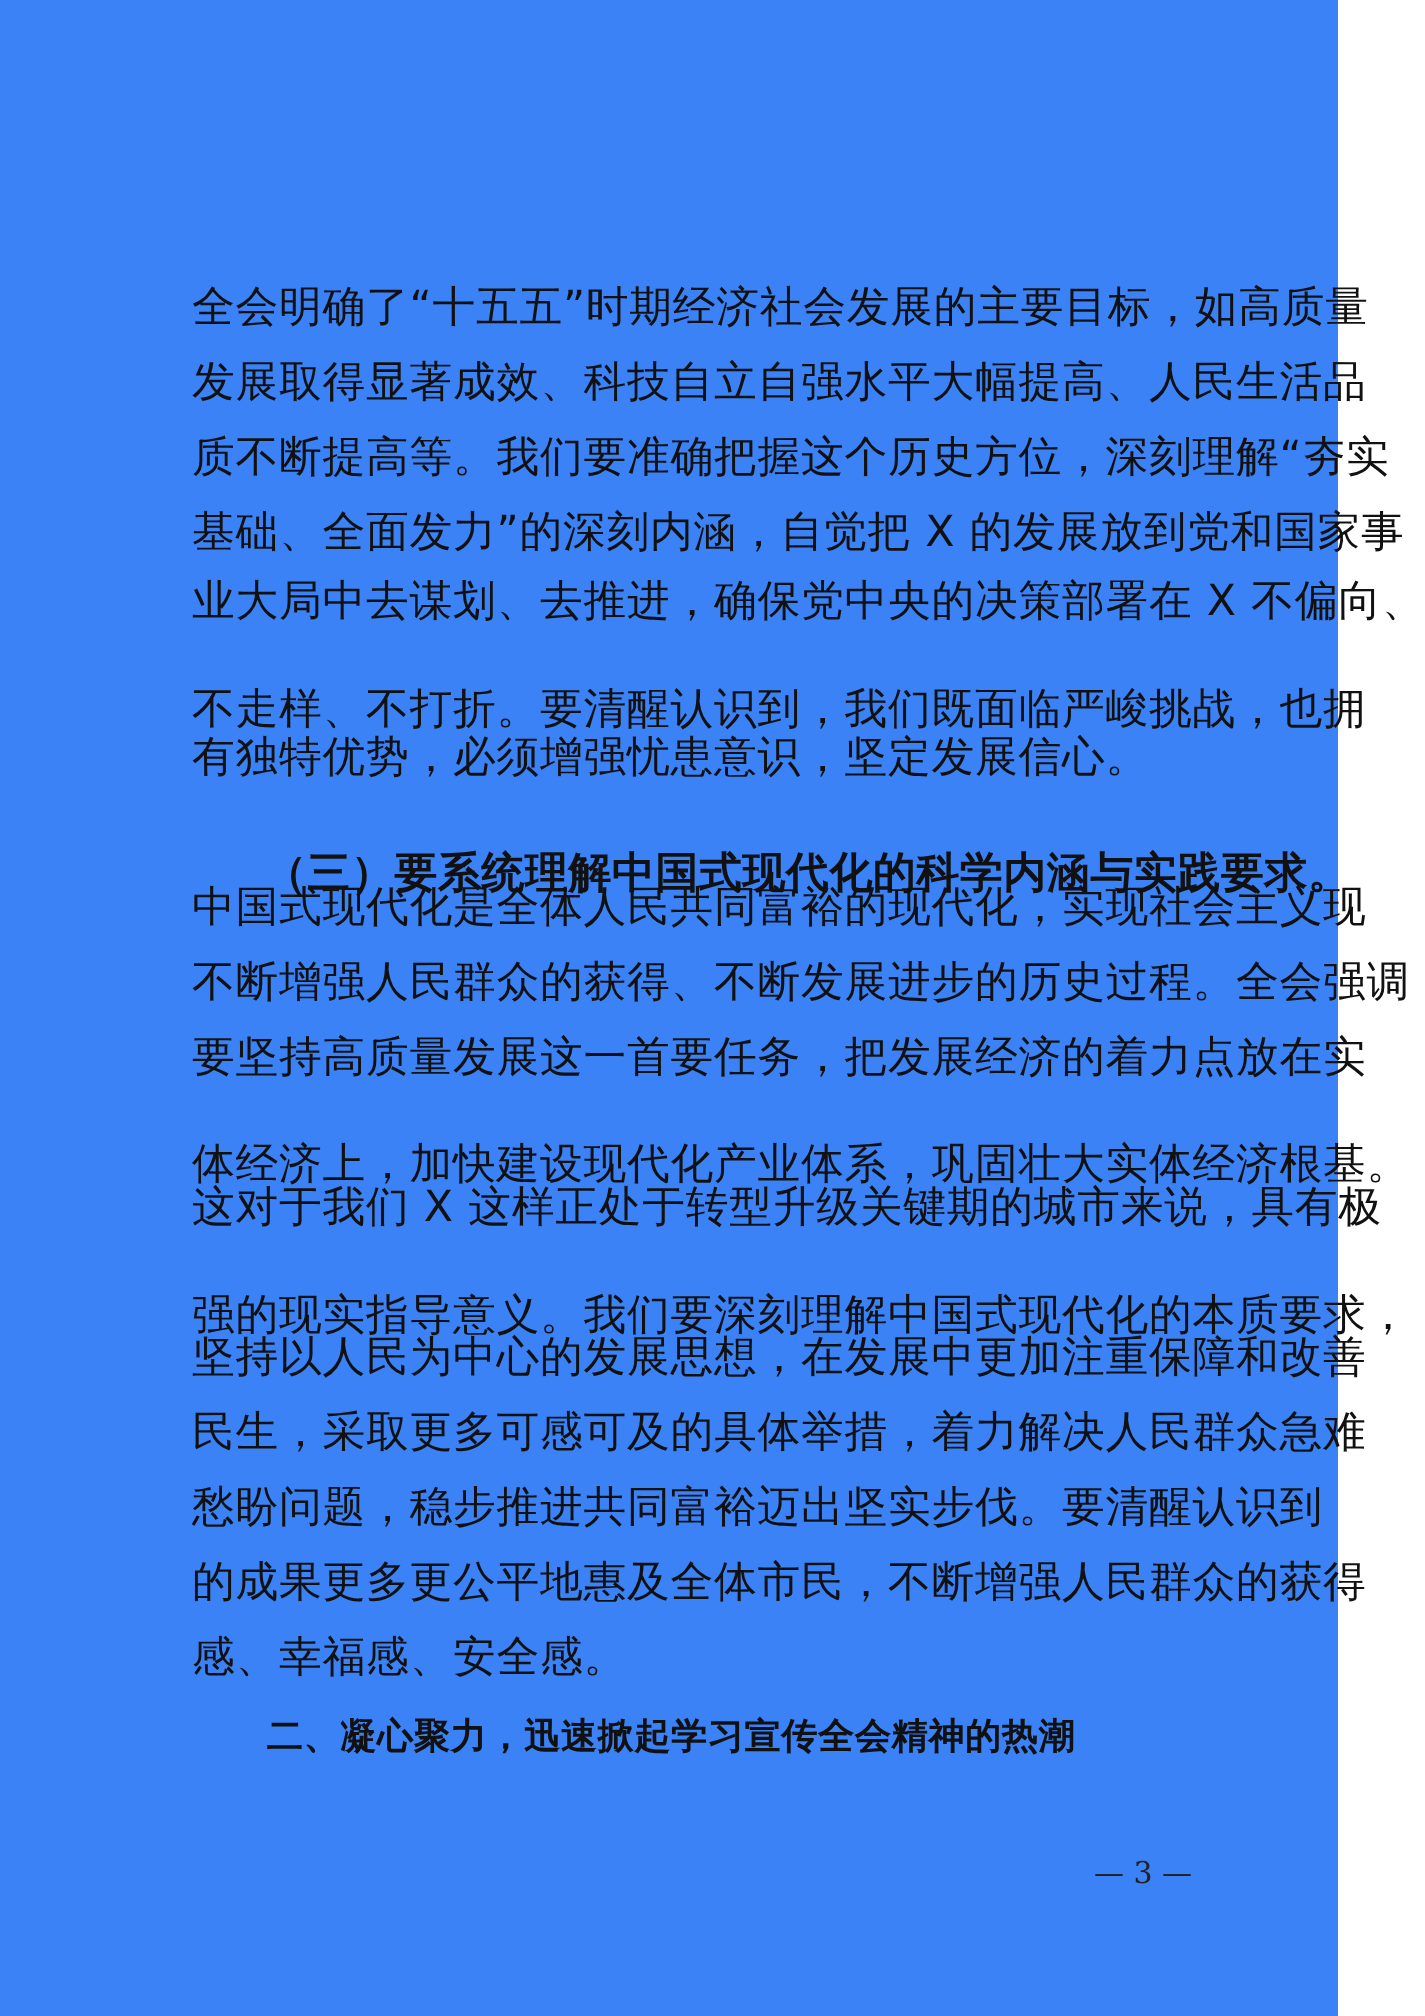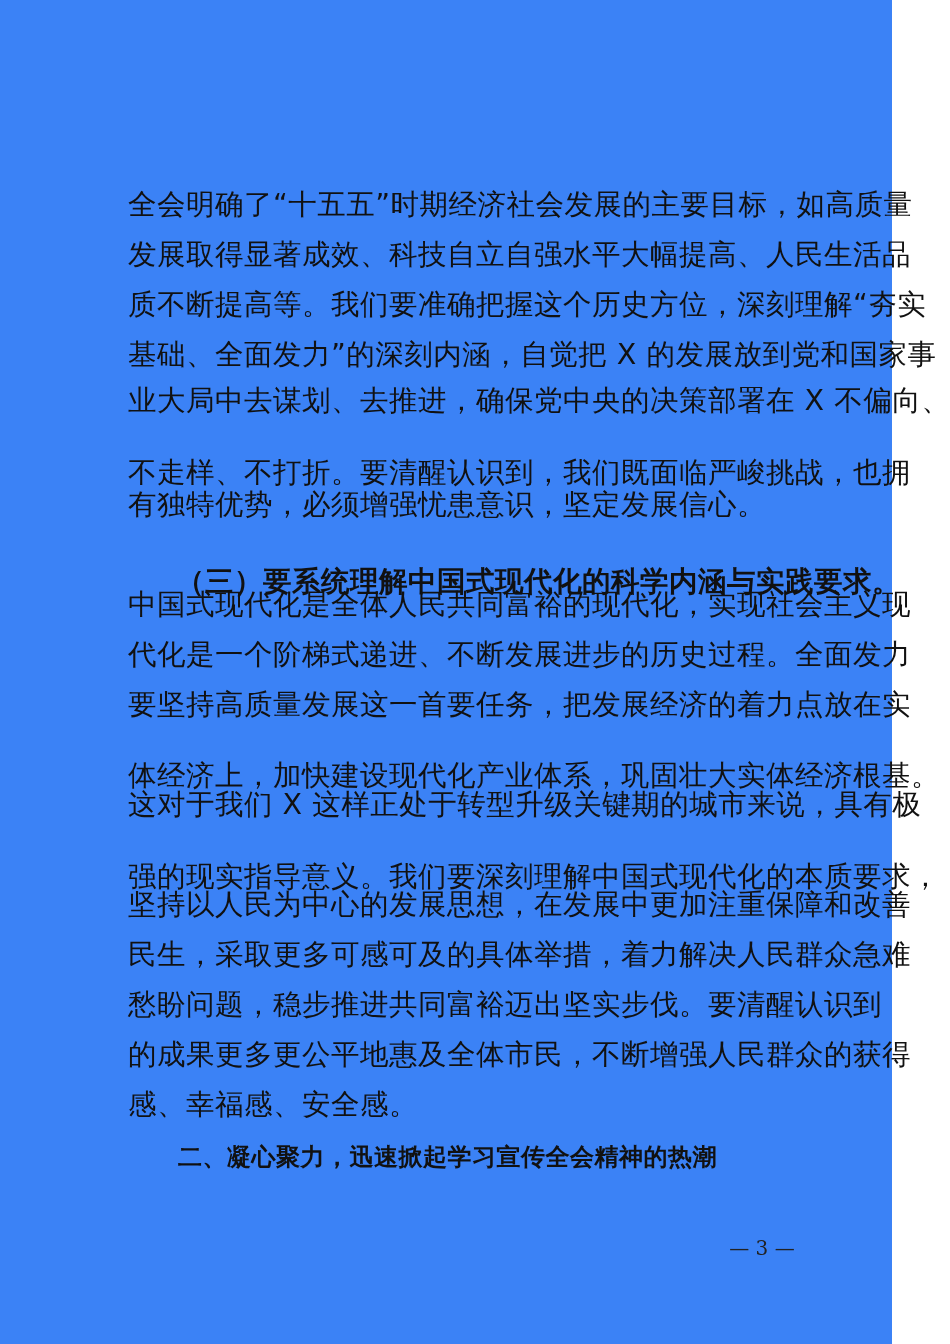--- a/index.html
+++ b/index.html
@@ -29,21 +29,21 @@
   <div class="text-block" style="top:180px;">
     <div class="line" style="top:0px;">全会明确了“十五五”时期经济社会发展的主要目标，如高质量</div>
     <div class="line" style="top:50px;">发展取得显著成效、科技自立自强水平大幅提高、人民生活品</div>
     <div class="line" style="top:100px;">质不断提高等。我们要准确把握这个历史方位，深刻理解“夯实</div>
     <div class="line" style="top:150px;">基础、全面发力”的深刻内涵，自觉把 X 的发展放到党和国家事</div>
     <div class="line" style="top:196px;text-align:right;">业大局中去谋划、去推进，确保党中央的决策部署在 X 不偏向、</div>
     <div class="line" style="top:250px;margin-top:18px;">不走样、不打折。要清醒认识到，我们既面临严峻挑战，也拥</div>
     <div class="line" style="top:300px;">有独特优势，必须增强忧患意识，坚定发展信心。</div>
     <div class="line bold" style="top:350px; left:48px;margin-top:27px;">（三）要系统理解中国式现代化的科学内涵与实践要求。</div>
     <div class="line" style="top:400px;">中国式现代化是全体人民共同富裕的现代化，实现社会主义现</div>
-    <div class="line" style="top:450px;">代化是一个阶梯式递进、不断发展进步的历史过程。全面发力</div>
+    <div class="line" style="top:450px;">不断增强人民群众的获得、不断发展进步的历史过程。全会强调</div>
     <div class="line" style="top:500px;">要坚持高质量发展这一首要任务，把发展经济的着力点放在实</div>
     <div class="line" style="top:550px;margin-top:21px;">体经济上，加快建设现代化产业体系，巩固壮大实体经济根基。</div>
     <div class="line" style="top:600px;">这对于我们 X 这样正处于转型升级关键期的城市来说，具有极</div>
     <div class="line" style="top:650px;margin-top:22px;">强的现实指导意义。我们要深刻理解中国式现代化的本质要求，</div>
     <div class="line" style="top:700px;">坚持以人民为中心的发展思想，在发展中更加注重保障和改善</div>
     <div class="line" style="top:750px;">民生，采取更多可感可及的具体举措，着力解决人民群众急难</div>
     <div class="line" style="top:800px;">愁盼问题，稳步推进共同富裕迈出坚实步伐。要清醒认识到</div>
     <div class="line" style="top:850px;">的成果更多更公平地惠及全体市民，不断增强人民群众的获得</div>
     <div class="line" style="top:900px;">感、幸福感、安全感。</div>
     <div class="line bold" style="top:952px; left:50px; font-size:24px;">二、凝心聚力，迅速掀起学习宣传全会精神的热潮</div>

